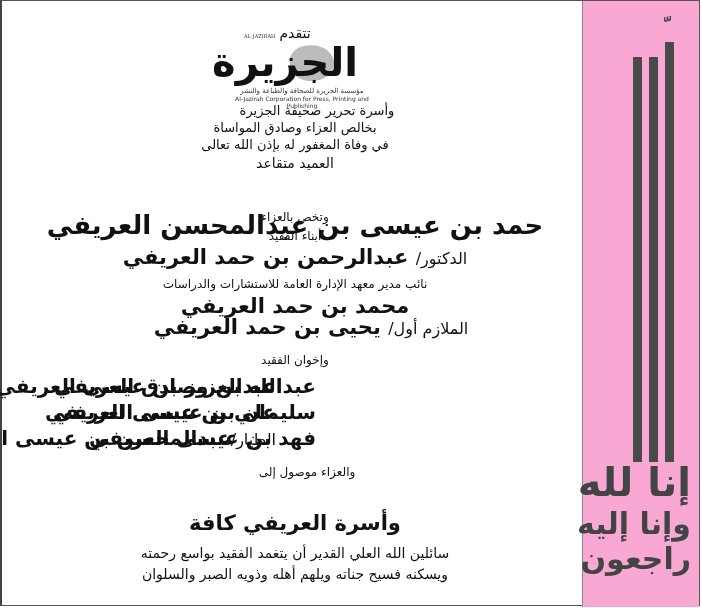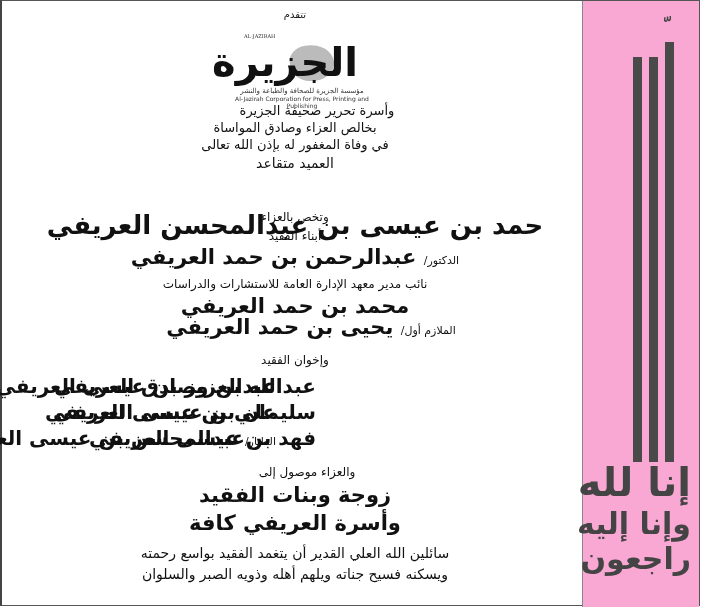--- a/index.html
+++ b/index.html
@@ -14,38 +14,38 @@
   .side .phrase{position:absolute;right:8px;text-align:right;color:#444;font-weight:bold;direction:rtl;white-space:nowrap;}
   .side .p1{top:458px;font-size:40px;letter-spacing:1px;}
   .side .p2{top:505px;font-size:30px;}
   .side .p3{top:540px;font-size:30px;}
   .content{position:absolute;left:0;top:0;width:586px;height:606px;direction:rtl;text-align:center;}
   .line{position:absolute;left:0;right:0;text-align:center;white-space:nowrap;direction:rtl;}
   .small{font-size:12px;}
   .med{font-size:13px;}
   .huge{font-size:26px;font-weight:bold;margin-top:39px;}
   .name{font-size:21px;font-weight:bold;}
-  .label-small{font-size:11px;font-weight:normal;}
+  .label-small{font-size:16px;font-weight:normal;}
   .logo{position:absolute;left:240px;top:38px;width:120px;height:56px;}
   .logo .map{position:absolute;left:48px;top:6px;width:44px;height:36px;background:#bbb;border-radius:40% 55% 45% 50%;transform:rotate(-8deg);}
   .logo .ar{position:absolute;left:4px;top:0;width:112px;text-align:center;font-size:40px;font-weight:bold;color:#111;direction:rtl;}
   .logo .en{position:absolute;left:2px;top:-6px;font-size:5px;font-family:"DejaVu Serif",serif;color:#333;}
   .corp-ar{position:absolute;left:225px;top:86px;width:150px;text-align:center;font-size:7px;color:#333;direction:rtl;}
   .corp-en{position:absolute;left:225px;top:94px;width:150px;text-align:center;font-size:6px;color:#333;}
   .col{position:absolute;direction:rtl;white-space:nowrap;font-weight:bold;font-size:20px;}
   .col .row{height:26px;line-height:26px;}
   .col-right{right:272px;top:372px;text-align:right;}
 </style>
 </head>
 <body>
 
 <div class="frame">
 
   <div class="content">
-    <div class="line small" style="top:8px;font-size:10px;">تتقدم</div>
+    <div class="line small" style="top:24px;font-size:14px;">تتقدم</div>
 
     <div class="logo">
       <div class="map"></div>
       <div class="ar">الجزيرة</div>
       <div class="en">AL-JAZIRAH</div>
     </div>
     <div class="corp-ar">مؤسسة الجزيرة للصحافة والطباعة والنشر</div>
     <div class="corp-en">Al-Jazirah Corporation for Press, Printing and Publishing</div>
 
     <div class="line med" style="top:102px;padding-left:44px;">وأسرة تحرير صحيفة الجزيرة</div>
@@ -78,21 +78,20 @@
     </div>
     <div class="col" style="right:312px;top:372px;text-align:right;">
       <div class="row">عبدالعزيز بن عيسى العريفي</div>
       <div class="row">علي بن عيسى العريفي</div>
       <div class="row">
         <span class="label-small">الطيار/</span><span>عبدالمحسن بن عيسى العريفي</span>
       </div>
     </div>
 
     <div class="line small" style="top:464px;padding-left:24px;">والعزاء موصول إلى</div>
-    <div class="line name" style="top:482px;">زوجة وبنات الفقيد</div>
     <div class="line name" style="top:510px;">وأسرة العريفي كافة</div>
 
     <div class="line med" style="top:544px;font-size:14px;">سائلين الله العلي القدير أن يتغمد الفقيد بواسع رحمته</div>
     <div class="line med" style="top:565px;font-size:14px;">ويسكنه فسيح جناته ويلهم أهله وذويه الصبر والسلوان</div>
   </div>
 
   <div class="side">
     <div class="shadda">ّ</div>
     <div class="bar bar1"></div>
     <div class="bar bar2"></div>

